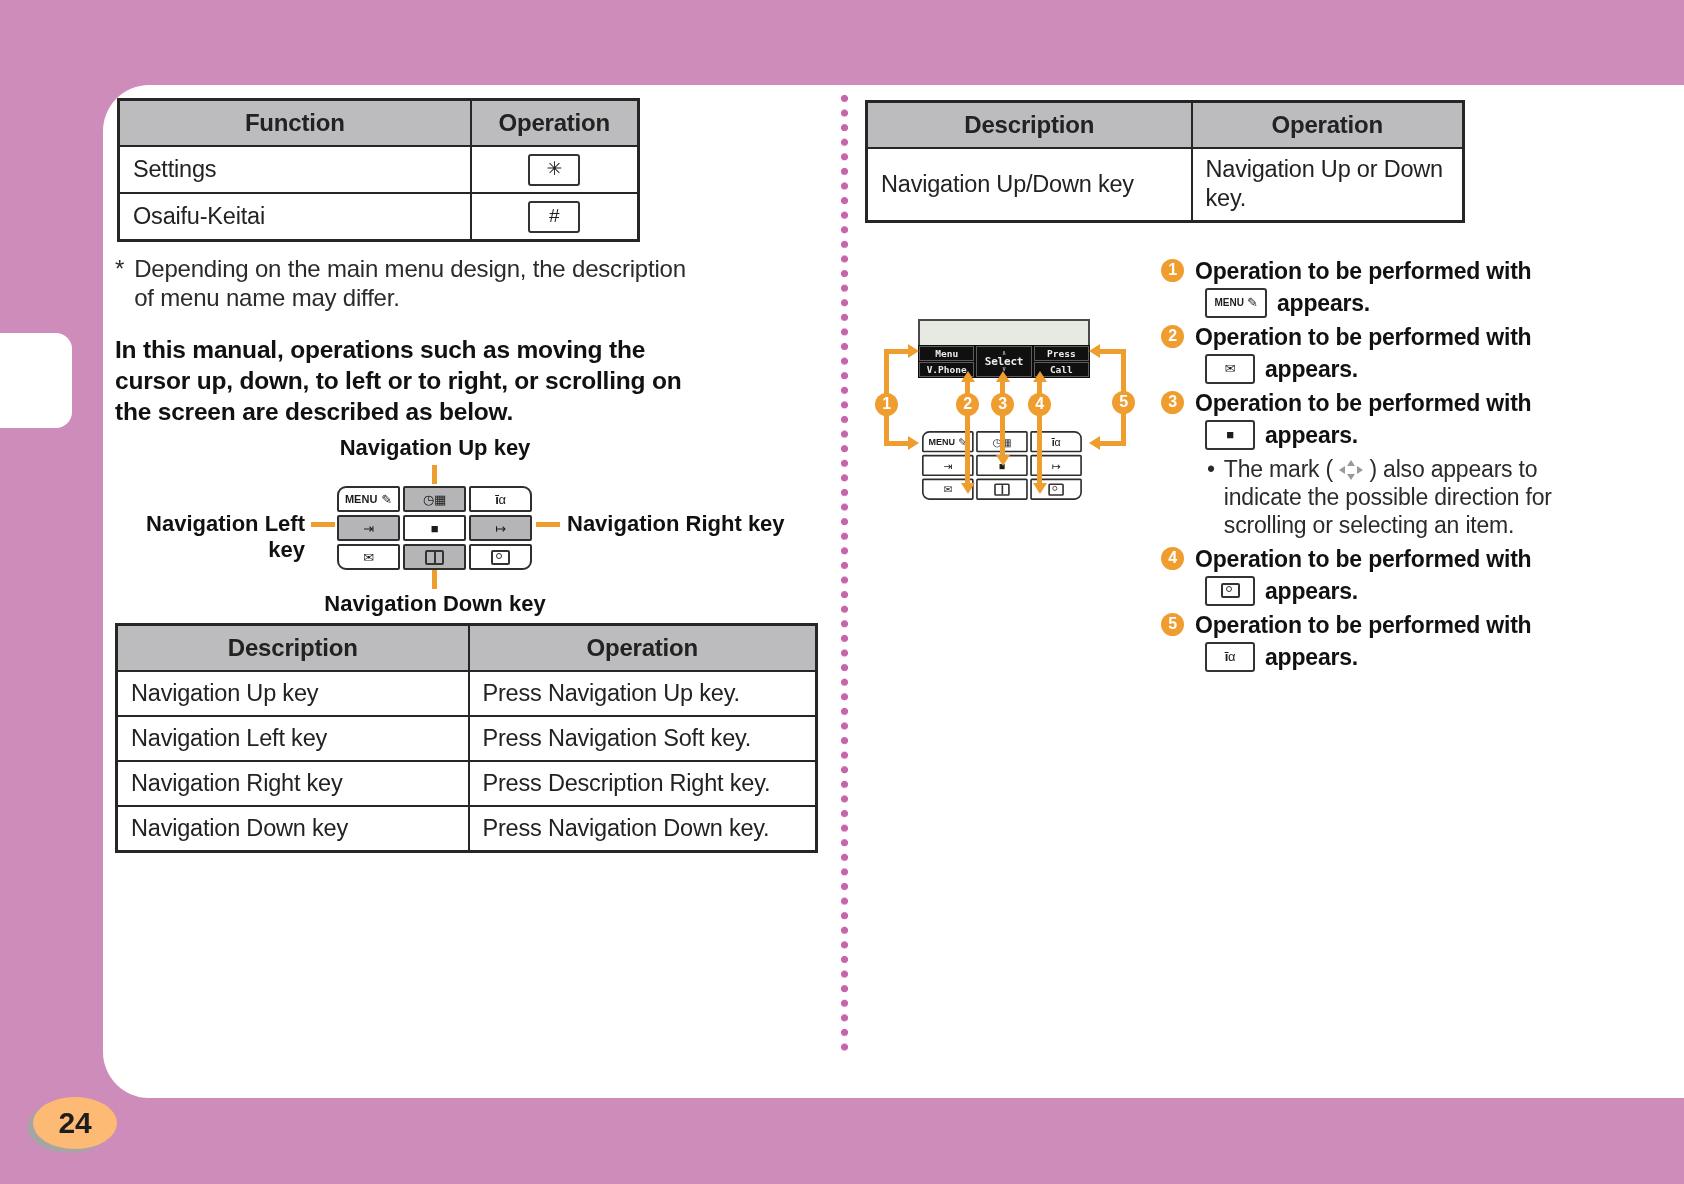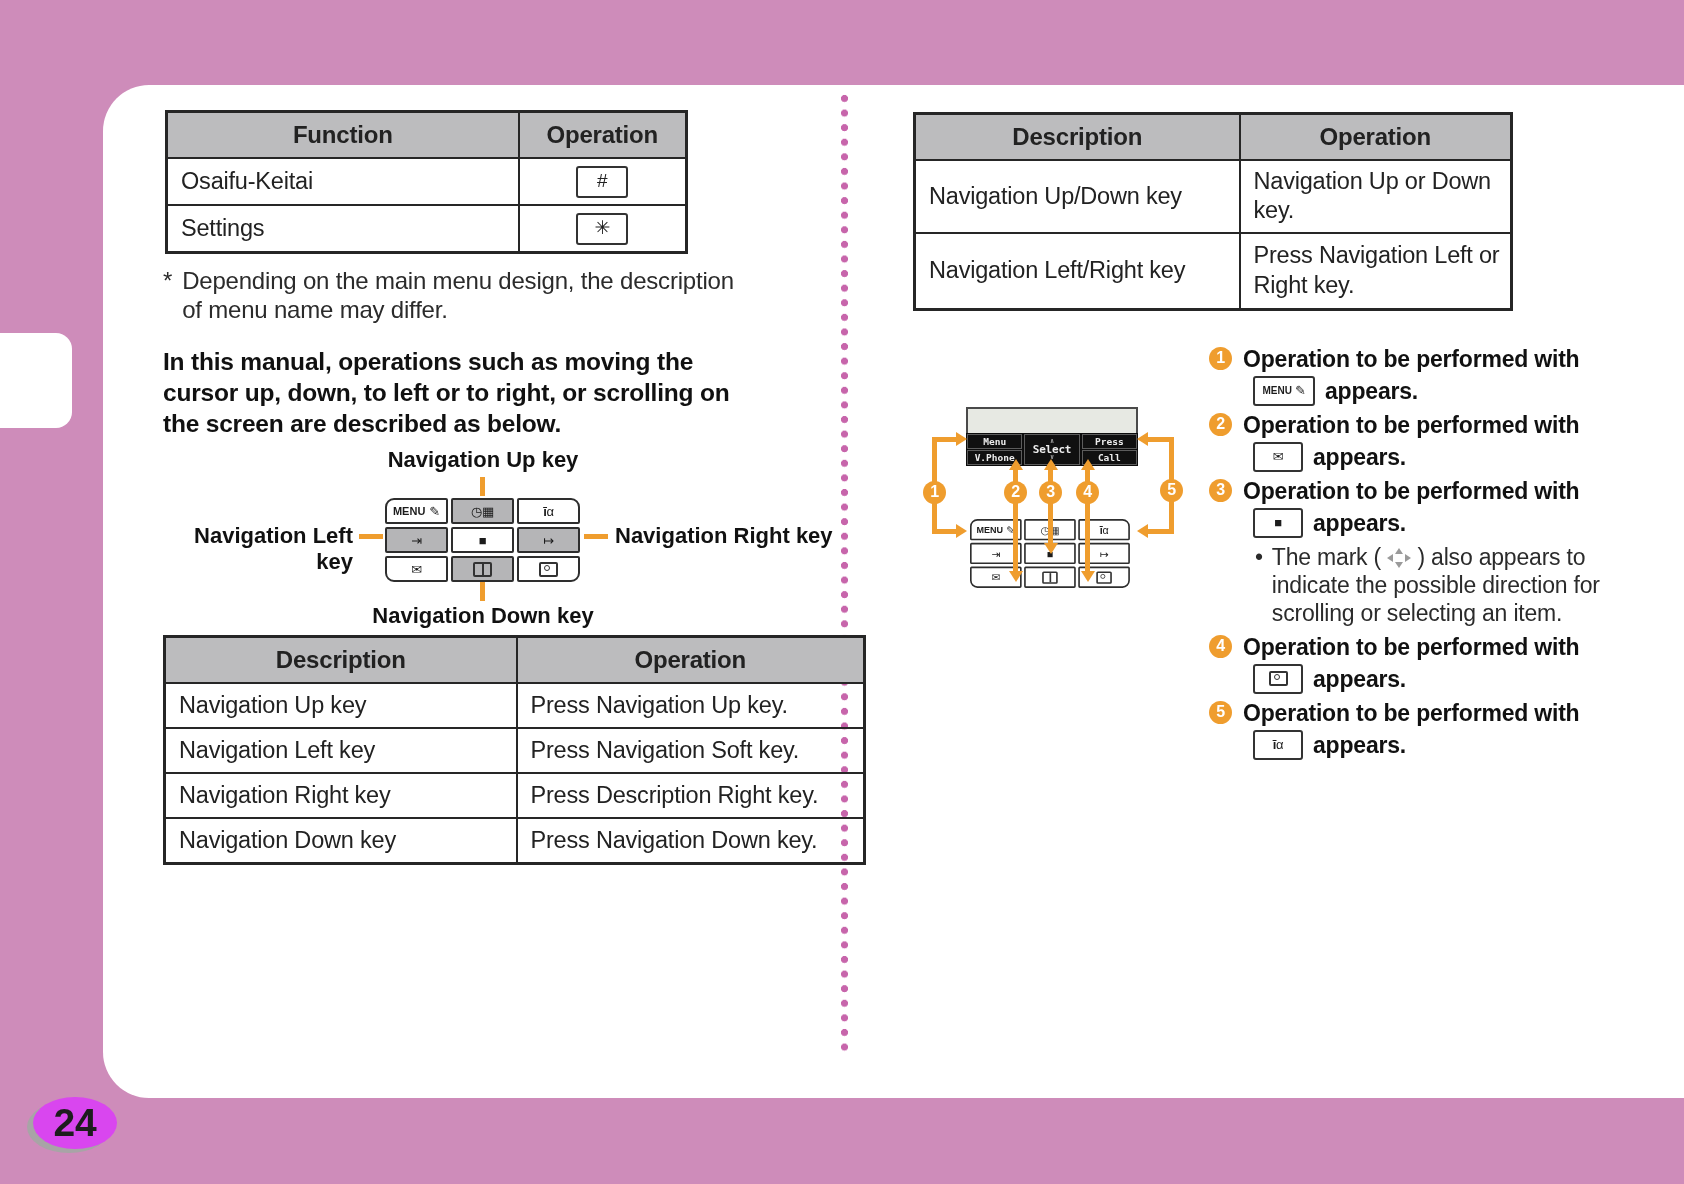--- a/index.html
+++ b/index.html
@@ -8,27 +8,27 @@
     background:#ce8cba;
     font-family:"Liberation Sans", sans-serif;
     color:#1d1d1d;letter-spacing:-0.2px;
   }
   
   .page{position:absolute;left:103px;top:85px;width:1581px;height:1013px;
     background:#ffffff;border-radius:46px 0 0 46px;}
   .side-tab{position:absolute;left:0;top:333px;width:72px;height:95px;
     background:#ffffff;border-radius:0 16px 16px 0;}
   .page-badge{position:absolute;left:33px;top:1097px;width:84px;height:52px;
-    background:#d946ef;border-radius:50%;box-shadow:-6px 4px 0 #a8a4a6;
+    background:#fdba74;border-radius:50%;box-shadow:-6px 4px 0 #a8a4a6;
     display:flex;align-items:center;justify-content:center;
-    font-weight:bold;font-size:39px;color:#1d1d1d;}
+    font-weight:bold;font-size:30px;color:#1d1d1d;}
   .divider{position:absolute;left:840px;top:94px;width:9px;height:963px;
     background-image:radial-gradient(circle at 4.5px 4.5px,#c765ab 3.2px,rgba(0,0,0,0) 3.9px);
     background-size:9px 14.6px;background-repeat:repeat-y;}
-  .col{position:absolute;top:110px;margin-left:48px;}
+  .col{position:absolute;top:98px;}
   .col-left{left:115px;width:700px;}
   .col-right{left:865px;width:706px;}
 
   
   table{border-collapse:collapse;table-layout:fixed;}
   table, th, td{border:2px solid #262626;}
   table{border-width:3px;}
   th{background:#bcbcbe;font-size:24px;font-weight:bold;height:42px;text-align:center;color:#222;}
   td{font-size:23.5px;color:#222;padding:6px 10px 6px 13px;vertical-align:middle;
      white-space:pre-line;line-height:1.25;}
@@ -130,26 +130,26 @@
     <colgroup>
         <col style="width:352px">
         <col style="width:168px">
       </colgroup>
     <tbody>
         <tr>
       <th>Function</th>
       <th>Operation</th>
     </tr>
     <tr>
+      <td>Settings</td>
+      <td class="center"><span class="tkey"><span>✳</span></span></td>
+    </tr>
+    <tr>
       <td>Osaifu-Keitai</td>
       <td class="center"><span class="tkey"><span>#</span></span></td>
-    </tr>
-    <tr>
-      <td>Settings</td>
-      <td class="center"><span class="tkey"><span>✳</span></span></td>
     </tr>
   </tbody>
     </table>
 
   <div class="footnote" style="margin-top:12px">
     <span class="mk">*</span>
     <span class="tx">Depending on the main menu design, the description
 of menu name may differ.</span>
   </div>
 
@@ -242,25 +242,20 @@
       </colgroup>
     <tbody>
         <tr>
       <th>Description</th>
       <th>Operation</th>
     </tr>
     <tr>
       <td style="height:33px">Navigation Up/Down key</td>
       <td>Navigation Up or Down key.</td>
     </tr>
-    <tr>
-      <td style="height:62px">Navigation Left/Right key</td>
-      <td>Press Navigation Left or
-Right key.</td>
-    </tr>
   </tbody>
     </table>
 
 
 
   <div class="sk-wrap">
 
     <div class="screen">
       <div class="screen-top"></div>
       <div class="screen-bar">

